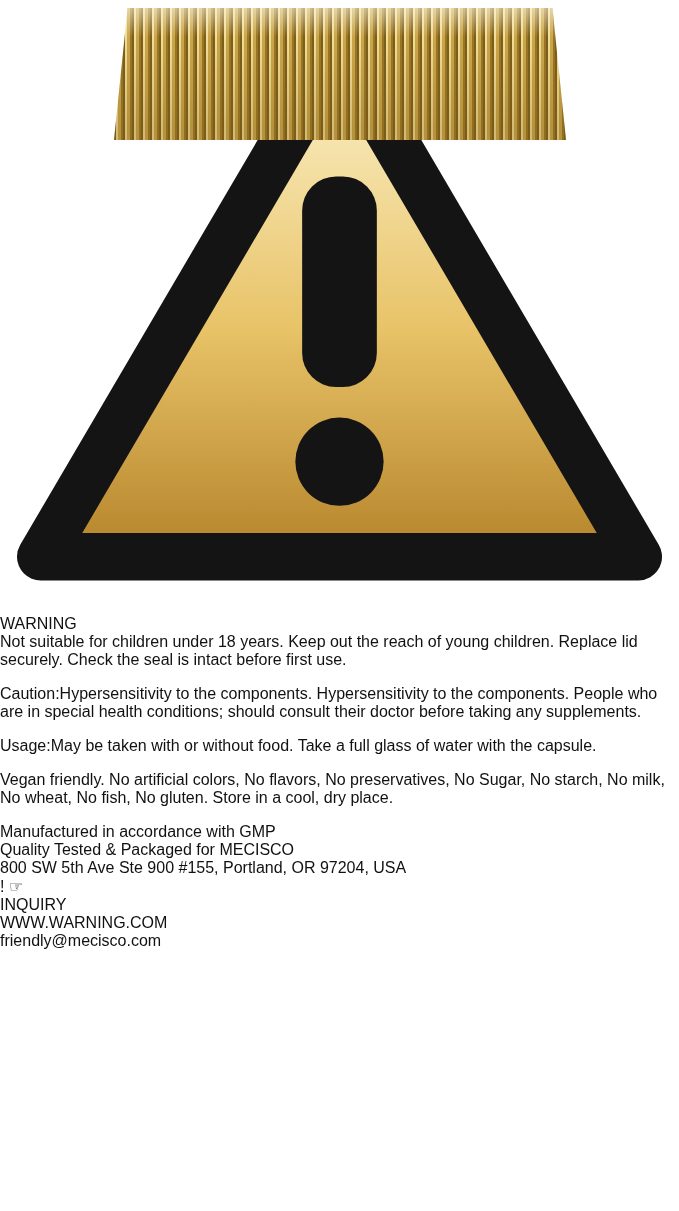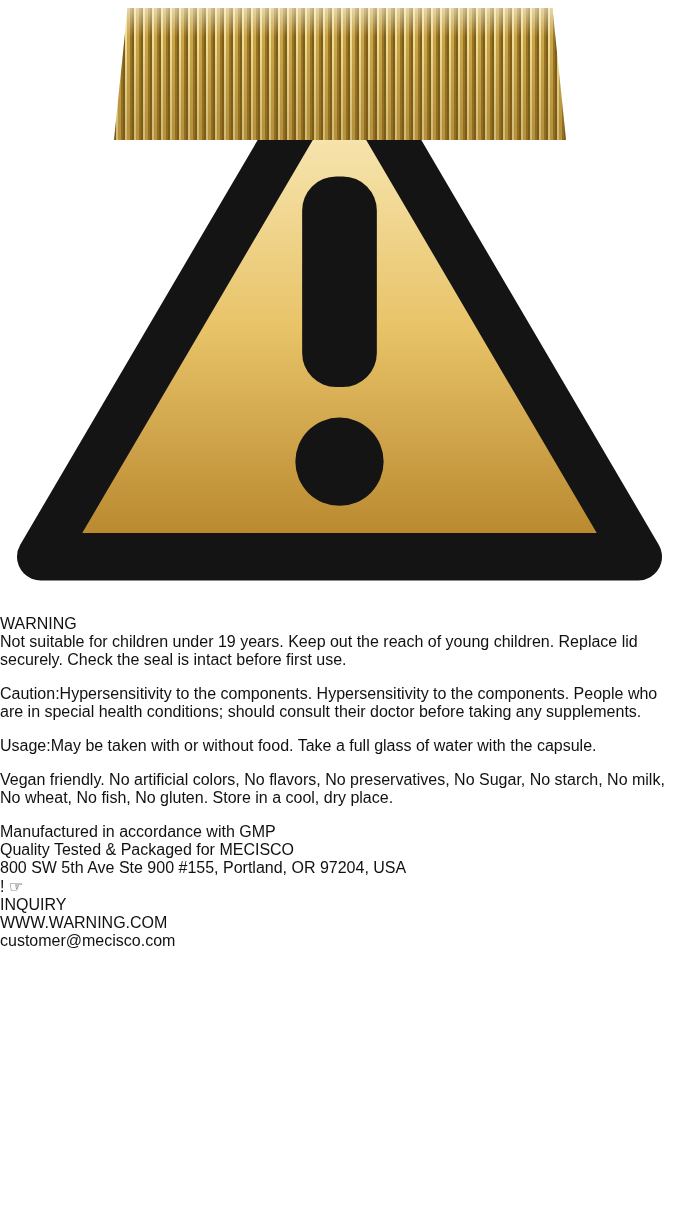--- a/index.html
+++ b/index.html
@@ -113,21 +113,21 @@
               <stop offset="0.55" stop-color="#e8c368"></stop>
               <stop offset="1" stop-color="#b5832a"></stop>
             </linearGradient>
           </defs>
           <path d="M50 7 L94 82 H6 Z" fill="url(#tg)" stroke="#141414" stroke-width="7" stroke-linejoin="round"></path>
           <rect x="44.5" y="26" width="11" height="31" rx="5" fill="#141414"></rect>
           <circle cx="50" cy="68" r="6.5" fill="#141414"></circle>
         </svg>
         <span class="warn-caption">WARNING</span>
       </div>
-      <div class="warn-text">Not suitable for children under 19 years. Keep out the reach of young children. Replace lid securely. Check the seal is intact before first use.</div>
+      <div class="warn-text">Not suitable for children under 18 years. Keep out the reach of young children. Replace lid securely. Check the seal is intact before first use.</div>
     </div>
 
 
     <p class="para justify"><span class="lead">Caution:</span><span>Hypersensitivity to the components. Hypersensitivity to the components. People who are in special health conditions; should consult their doctor before taking any supplements.</span></p>
 
     <p class="para"><span class="lead">Usage:</span><span>May be taken with or without food. Take a full glass of water with the capsule.</span></p>
 
     <p class="para justify">Vegan friendly. No artificial colors, No flavors, No preservatives, No Sugar, No starch, No milk, No wheat, No fish, No gluten. Store in a cool, dry place.</p>
 
 
@@ -148,16 +148,16 @@
       <span class="hand">☞</span>
     </div>
     <span class="inquiry-label">INQUIRY</span>
   </div>
 
   <div class="site-banner">
     <span class="site-text">WWW.WARNING.COM</span>
   </div>
 
   <div class="email-banner">
-    <span class="email-text">customer@mecisco.com</span>
+    <span class="email-text">friendly@mecisco.com</span>
   </div>
 
 </div>
 
 </body></html>

